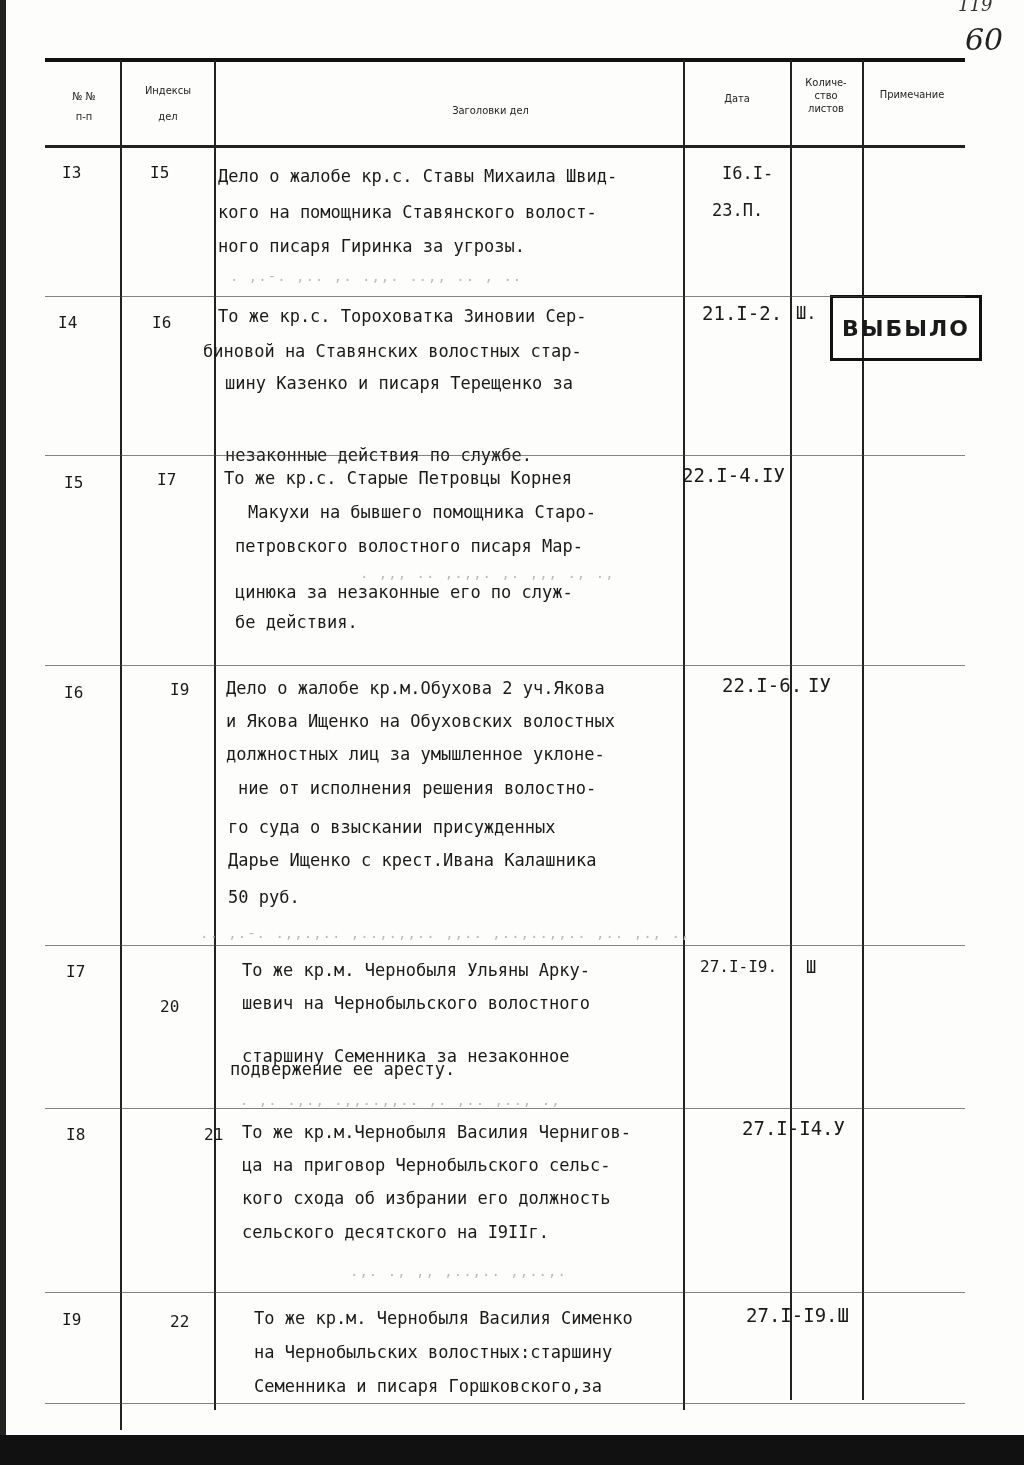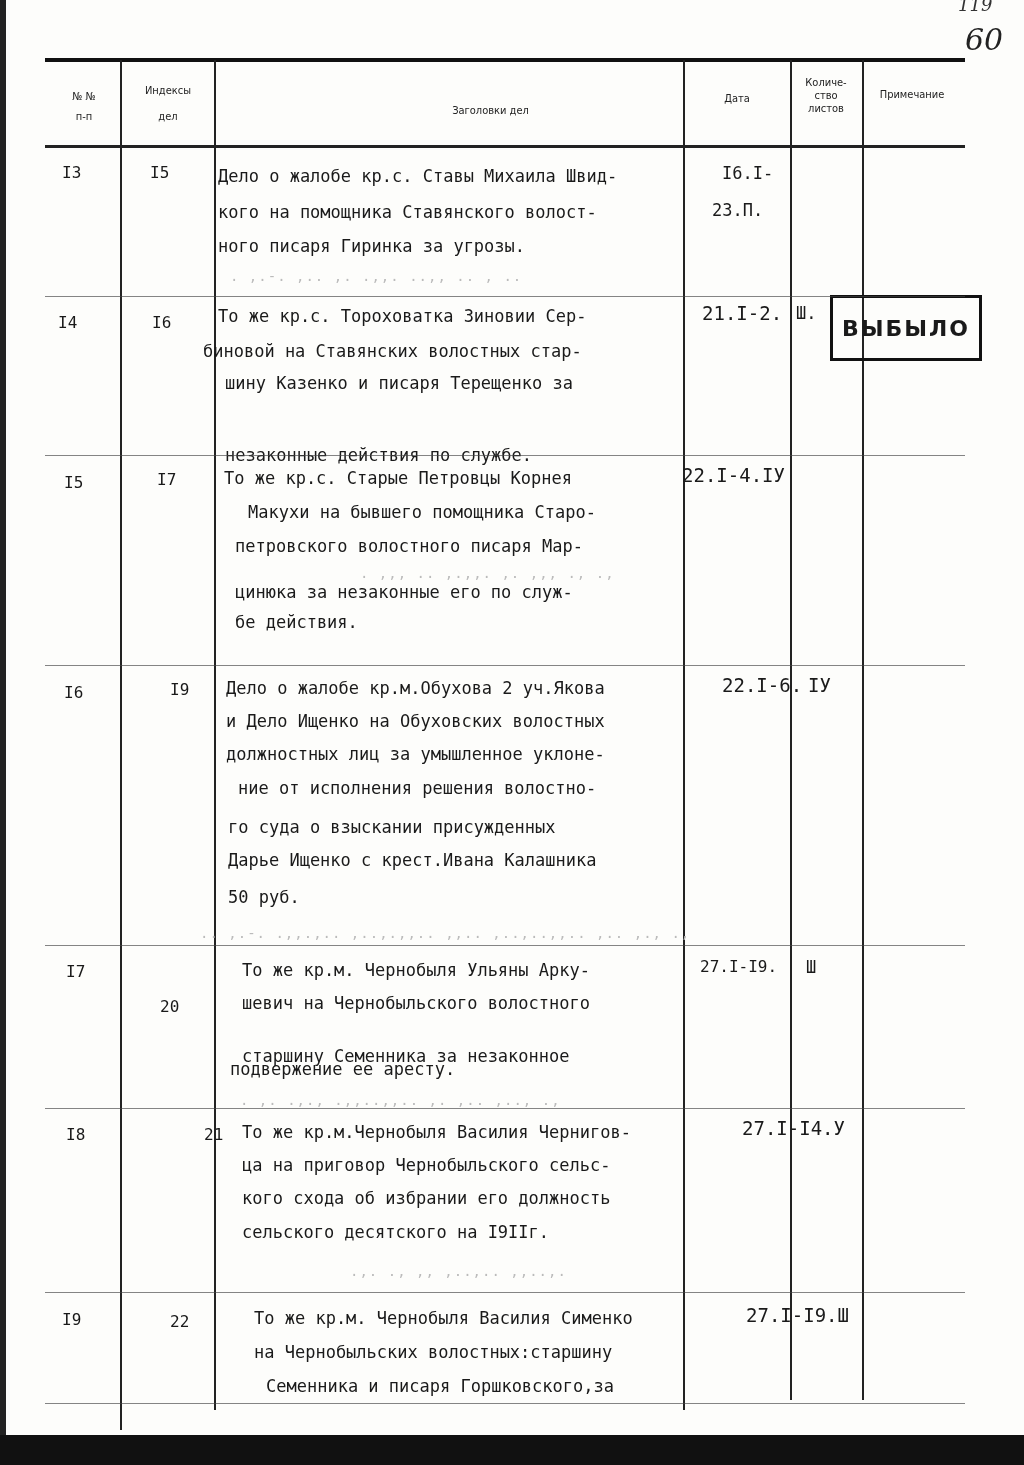--- a/index.html
+++ b/index.html
@@ -91,21 +91,21 @@
 <div class="cell" style="left:224px;top:502px;margin-left:24px;">Макухи на бывшего помощника Старо-</div>
 <div class="cell" style="left:235px;top:536px;">петровского волостного писаря Мар-</div>
 <div class="cell" style="left:235px;top:582px;">цинюка за незаконные его по служ-</div>
 <div class="cell" style="left:235px;top:612px;">бе действия.</div>
 <div class="cell" style="left:682px;top:465px;font-size:19px;">22.I-4.IУ</div>
 <div class="ghost" style="left:360px;top:565px;">. ,,, .. ,.,,. ,. ,,, ., .,</div>
 
 <div class="cell num" style="left:64px;top:683px;">I6</div>
 <div class="cell num" style="left:170px;top:680px;">I9</div>
 <div class="cell" style="left:226px;top:678px;">Дело о жалобе кр.м.Обухова 2 уч.Якова</div>
-<div class="cell" style="left:226px;top:711px;">и Дело Ищенко на Обуховских волостных</div>
+<div class="cell" style="left:226px;top:711px;">и Якова Ищенко на Обуховских волостных</div>
 <div class="cell" style="left:226px;top:744px;">должностных лиц за умышленное уклоне-</div>
 <div class="cell" style="left:238px;top:778px;">ние от исполнения решения волостно-</div>
 <div class="cell" style="left:228px;top:817px;">го суда о взыскании присужденных</div>
 <div class="cell" style="left:228px;top:850px;">Дарье Ищенко с крест.Ивана Калашника</div>
 <div class="cell" style="left:228px;top:887px;">50 руб.</div>
 <div class="cell" style="left:722px;top:675px;font-size:19px;">22.I-6.</div>
 <div class="cell" style="left:808px;top:675px;font-size:19px;">IУ</div>
 <div class="ghost" style="left:200px;top:925px;">.. ,.-. .,,.,.. ,..,.,,.. ,,.. ,..,..,,.. ,.. ,., .,</div>
 
 <div class="cell num" style="left:66px;top:962px;">I7</div>
@@ -124,21 +124,21 @@
 <div class="cell" style="left:242px;top:1155px;">ца на приговор Чернобыльского сельс-</div>
 <div class="cell" style="left:242px;top:1188px;">кого схода об избрании его должность</div>
 <div class="cell" style="left:242px;top:1222px;">сельского десятского на I9IIг.</div>
 <div class="cell" style="left:742px;top:1118px;font-size:19px;">27.I-I4.У</div>
 <div class="ghost" style="left:350px;top:1263px;">.,. ., ,, ,..,.. ,,..,.</div>
 
 <div class="cell num" style="left:62px;top:1310px;">I9</div>
 <div class="cell num" style="left:170px;top:1312px;">22</div>
 <div class="cell" style="left:254px;top:1308px;">То же кр.м. Чернобыля Василия Сименко</div>
 <div class="cell" style="left:254px;top:1342px;">на Чернобыльских волостных:старшину</div>
-<div class="cell" style="left:266px;top:1376px;">Семенника и писаря Горшковского,за</div>
+<div class="cell" style="left:254px;top:1376px;">Семенника и писаря Горшковского,за</div>
 <div class="cell" style="left:746px;top:1305px;font-size:19px;">27.I-I9.Ш</div>
 
 <div class="line-under" style="left:45px;top:296px;width:920px;"></div>
 <div class="line-under" style="left:45px;top:455px;width:920px;"></div>
 <div class="line-under" style="left:45px;top:665px;width:920px;"></div>
 <div class="line-under" style="left:45px;top:945px;width:920px;"></div>
 <div class="line-under" style="left:45px;top:1108px;width:920px;"></div>
 <div class="line-under" style="left:45px;top:1292px;width:920px;"></div>
 <div class="line-under" style="left:45px;top:1403px;width:920px;"></div>
 

